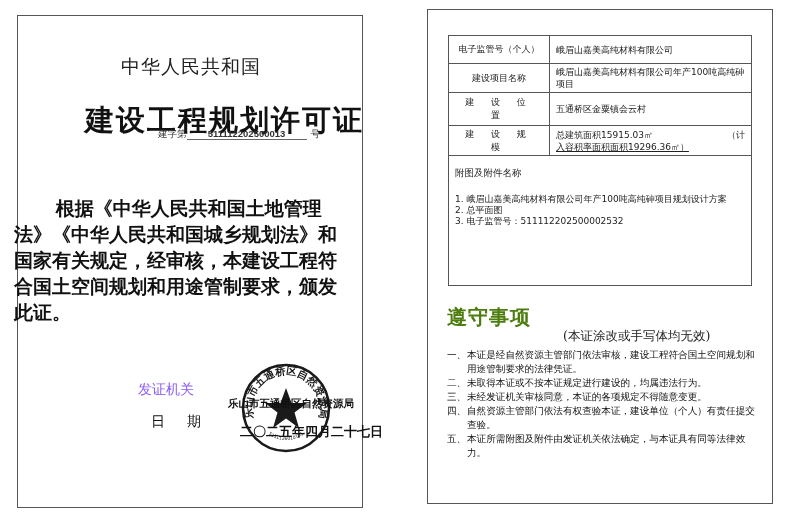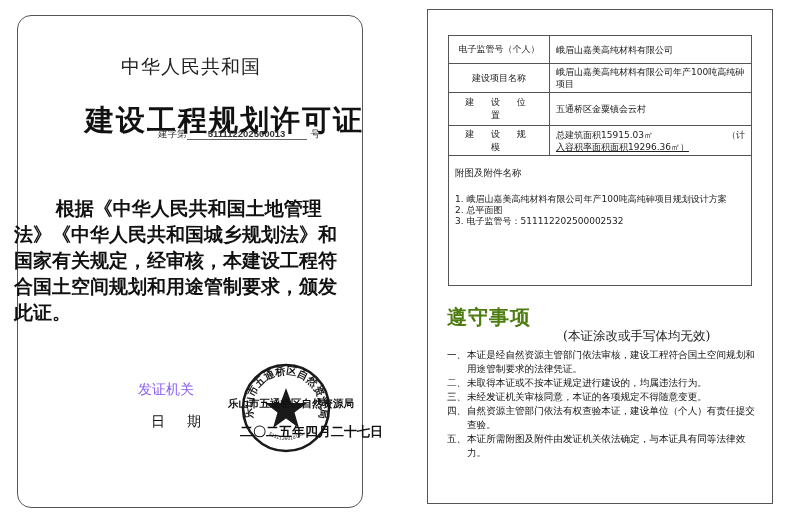--- a/index.html
+++ b/index.html
@@ -1,21 +1,21 @@
 <!DOCTYPE html>
 <html><head>
 <meta charset="utf-8">
 <style>
   html, body { margin:0; padding:0; background:#ffffff; }
   body { width:800px; height:521px; position:relative; overflow:hidden;
          font-family:"DejaVu Sans", sans-serif; color:#1a1a1a; }
   .frame { position:absolute; border:1.5px solid #555; box-sizing:border-box; }
 
   
-  #left-frame { left:17px; top:15px; width:346px; height:493px;border-radius:14px; }
+  #left-frame { left:17px; top:15px; width:346px; height:493px; }
   .country { position:absolute; left:0; width:346px; top:38px; text-align:center;
              font-family:"DejaVu Serif", serif; font-size:19px; color:#222; letter-spacing:1px; }
   .cert-title { position:absolute; left:0; width:346px; top:85px; text-align:right;
                 font-size:29px; font-weight:bold; letter-spacing:2px; color:#111; }
   .cert-no { position:absolute; left:158px; top:128px; font-size:9.5px; color:#333; white-space:nowrap; }
   .cert-no .prefix { display:inline-block; }
   .cert-no .num { display:inline-block; width:120px; border-bottom:1px solid #666;
                   text-align:center; font-family:"Liberation Sans", sans-serif; font-weight:bold; font-size:9.5px; }
   .cert-no .suffix { display:inline-block; margin-left:4px; }
   .basis { position:absolute; left:14px; top:195px; width:326px; font-size:19px;

